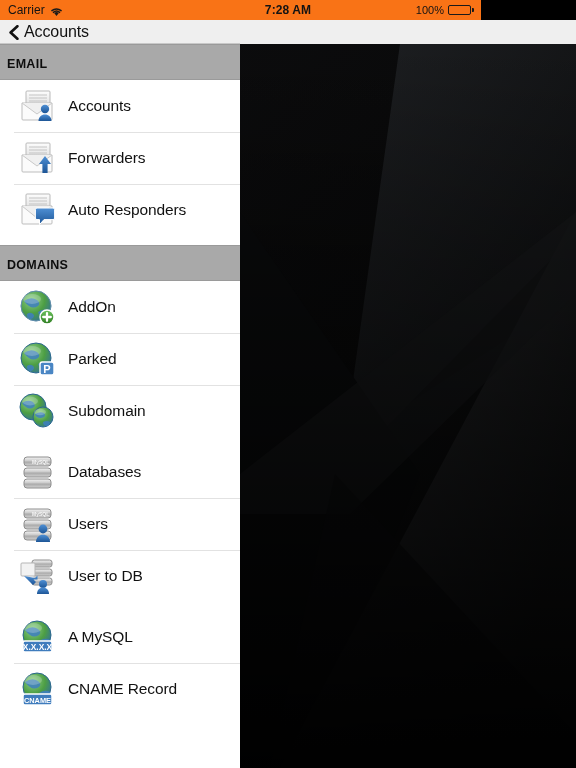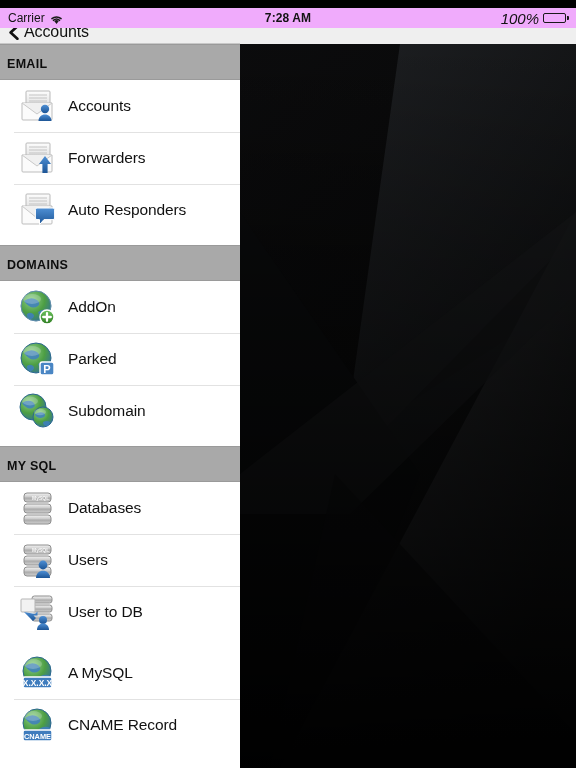--- a/index.html
+++ b/index.html
@@ -5,36 +5,36 @@
   html,body{margin:0;padding:0;}
   body{
     width:576px;height:768px;overflow:hidden;
     font-family:"Liberation Sans","DejaVu Sans",sans-serif;
     background:#fff;
   }
   .screen{position:relative;width:576px;height:768px;overflow:hidden;background:#000;}
 
   
   .statusbar{
-    position:absolute;top:8px;left:0;width:576px;height:20px;
-    background:#f0abfc;
+    position:absolute;top:0;left:0;width:481px;height:20px;
+    background:#f97316;
     display:flex;align-items:center;
     font-size:12px;color:#131313;
     z-index:40;
   }
   .sb-left{position:absolute;left:8px;display:flex;align-items:center;gap:5px;}
   .sb-center{position:absolute;left:0;width:576px;text-align:center;font-weight:bold;letter-spacing:.1px;}
   .sb-right{position:absolute;right:7px;display:flex;align-items:center;gap:4px;}
   .carrier-label{font-size:12px;}
   .wifi-ico{display:inline-block;width:13px;height:11px;position:relative;top:1px;}
   .batt{display:flex;align-items:center;}
   .batt-body{width:23px;height:10px;border:1px solid #1a1a1a;border-radius:2px;padding:1px;box-sizing:border-box;}
   .batt-fill{height:100%;background:#1a1a1a;border-radius:1px;}
   .batt-cap{width:2px;height:4px;background:#1a1a1a;margin-left:1px;border-radius:0 1px 1px 0;}
-  .pct{font-size:15px;font-style:italic;}
+  .pct{font-size:11px;}
 
   
   .navbar{
     position:absolute;top:20px;left:0;width:576px;height:24px;
     background:#efefef;z-index:35;
   }
   .navbar:after{content:"";position:absolute;left:0;bottom:0;width:240px;height:1px;background:#c8c8c8;}
   .back-btn{
     position:absolute;left:8px;top:0;height:24px;
     display:flex;align-items:center;gap:5px;cursor:pointer;
@@ -256,23 +256,20 @@
             <path d="M25 30 q4 -2 7 0 q0 3 -3 4 q-4 0 -4 -4z"></path>
           </g>
           <ellipse cx="22" cy="20" rx="6" ry="3.2" fill="#ffffff" opacity="0.22"></ellipse>
         </svg>
       </span>
       <span class="row-label">Subdomain</span>
     </div>
 
     <div class="spacer"></div>
 
-    <div class="sec-head">
-      <span class="sec-head-label">MY SQL</span>
-    </div>
 
     <div class="row">
       <span class="row-ico">
         <svg width="40" height="38" viewBox="0 0 40 38">
           <defs>
             <linearGradient id="dbg" x1="0" y1="0" x2="0" y2="1">
               <stop offset="0" stop-color="#f4f4f4"></stop>
                 <stop offset="0.45" stop-color="#c9c9c9"></stop>
               <stop offset="0.55" stop-color="#a9a9a9"></stop>
                 <stop offset="1" stop-color="#d2d2d2"></stop>

